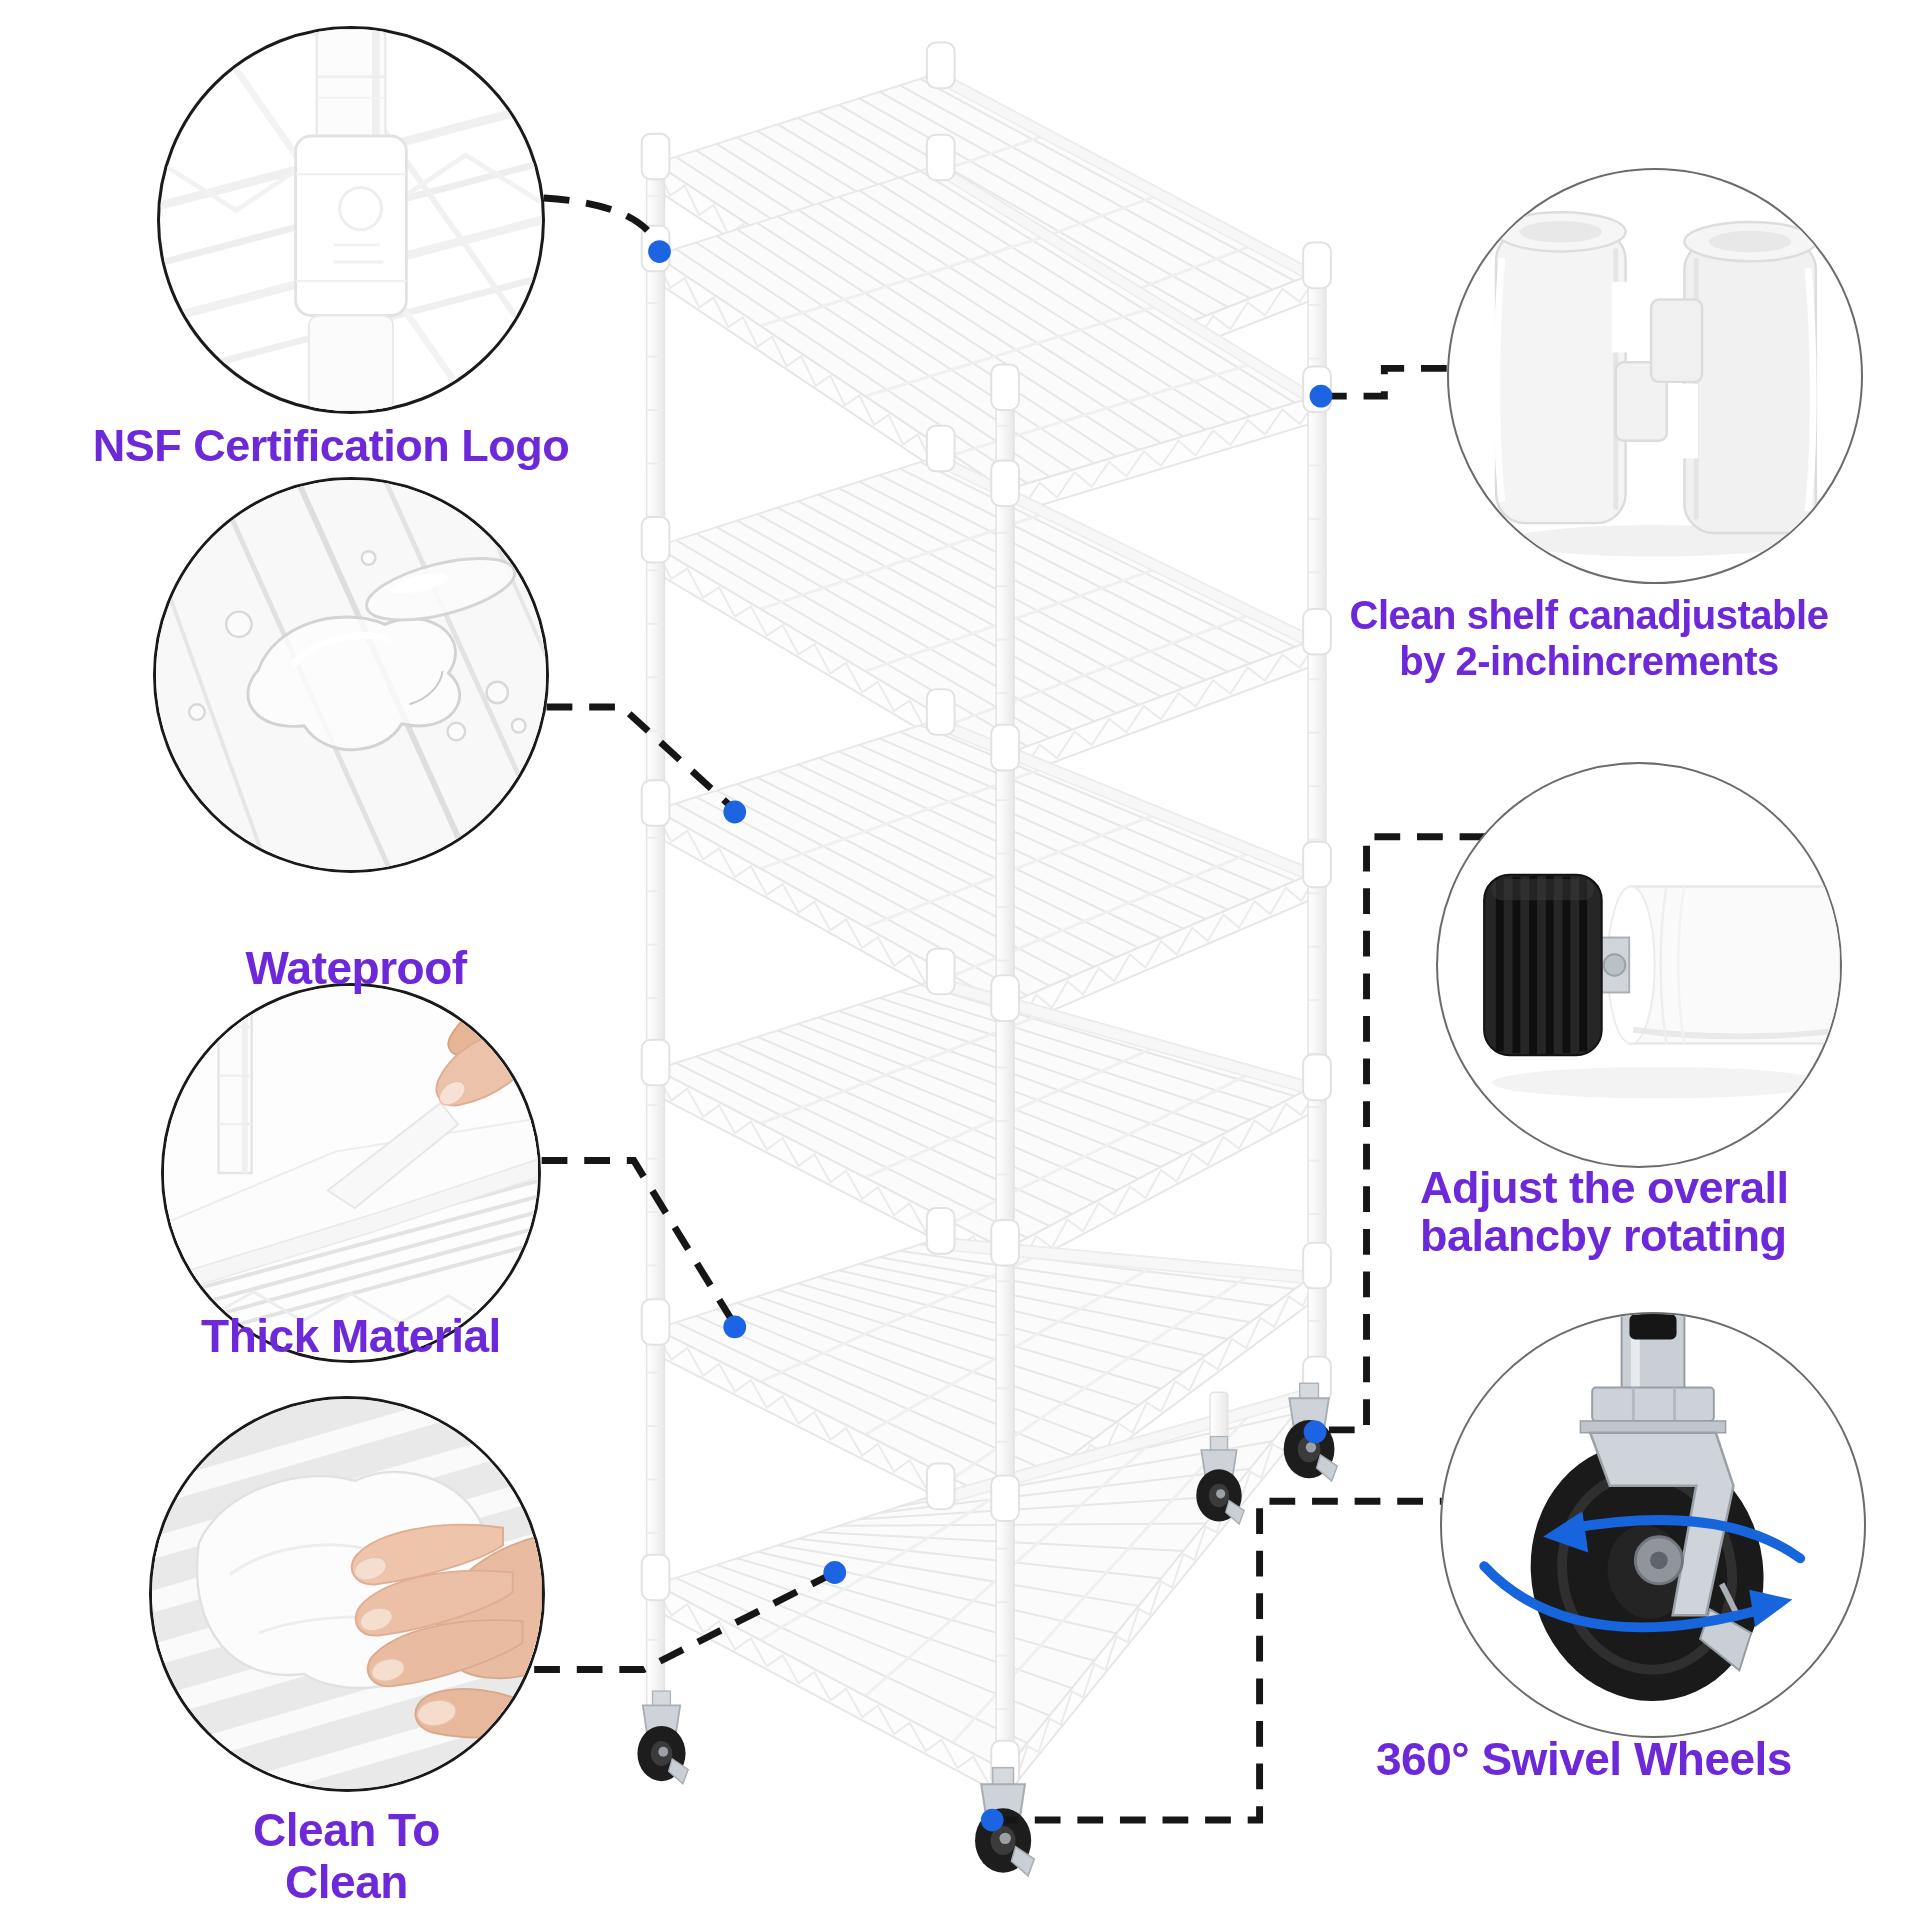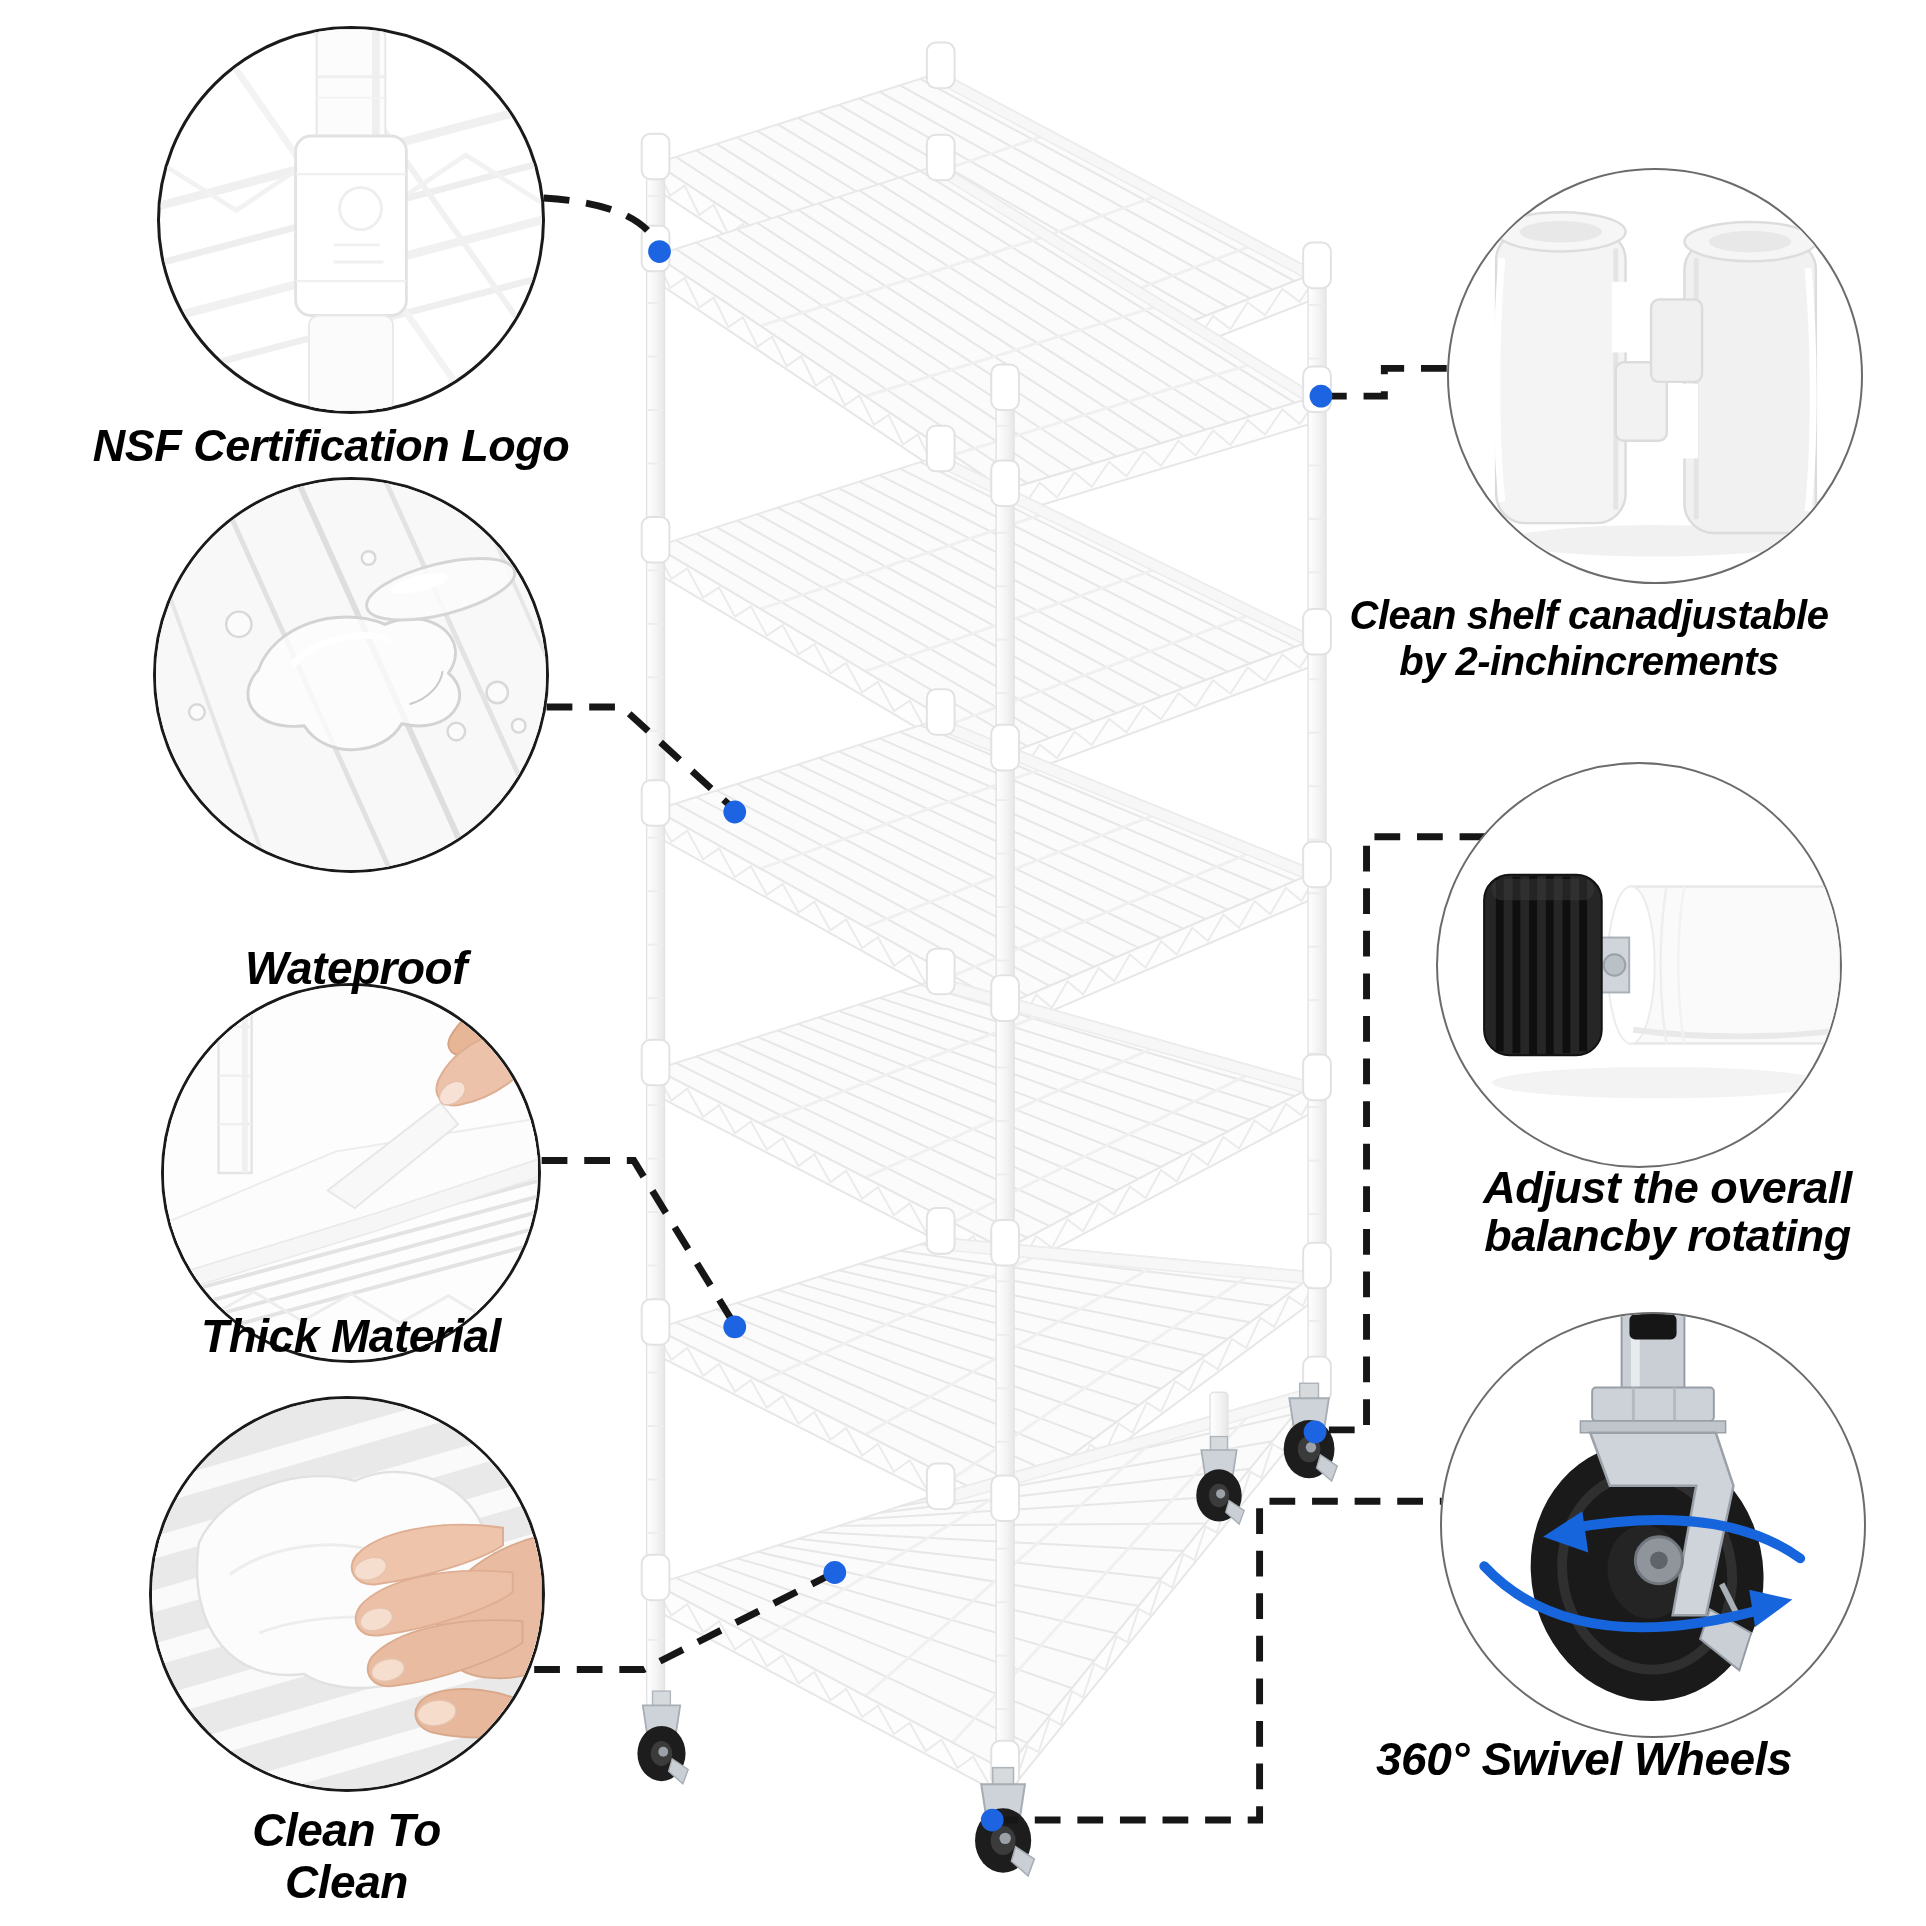--- a/index.html
+++ b/index.html
@@ -4,23 +4,23 @@
 <style>
   html,body{margin:0;padding:0;background:#ffffff;}
   .stage{position:relative;width:1927px;height:1927px;background:#ffffff;overflow:hidden;
          font-family:"Liberation Sans",sans-serif;}
   #unit-svg{position:absolute;left:0;top:0;}
   .callout-circle{position:absolute;border-radius:50%;background:#ffffff;overflow:hidden;
                   box-sizing:border-box;}
   .callout-circle svg{display:block;width:100%;height:100%;}
   .circ-dark{border:3px solid #1a1a1a;}
   .circ-gray{border:2px solid #6b6b6b;}
-  .callout-label{position:absolute;color:#000000;font-weight:bold;font-style:italic;
+  .callout-label{position:absolute;color:#6d28d9;font-weight:bold;
                  text-align:center;letter-spacing:-0.5px;line-height:1.14;}
-  .align-left{text-align:center;}
+  .align-left{text-align:left;}
   .callout-label span{display:block;}
 </style>
 </head>
 <body>
 
 <div class="stage">
 
   <svg id="unit-svg" width="1927" height="1927" viewBox="0 0 1946 1946">
       <defs>
         <linearGradient id="pg" x1="0" y1="0" x2="1" y2="0">

